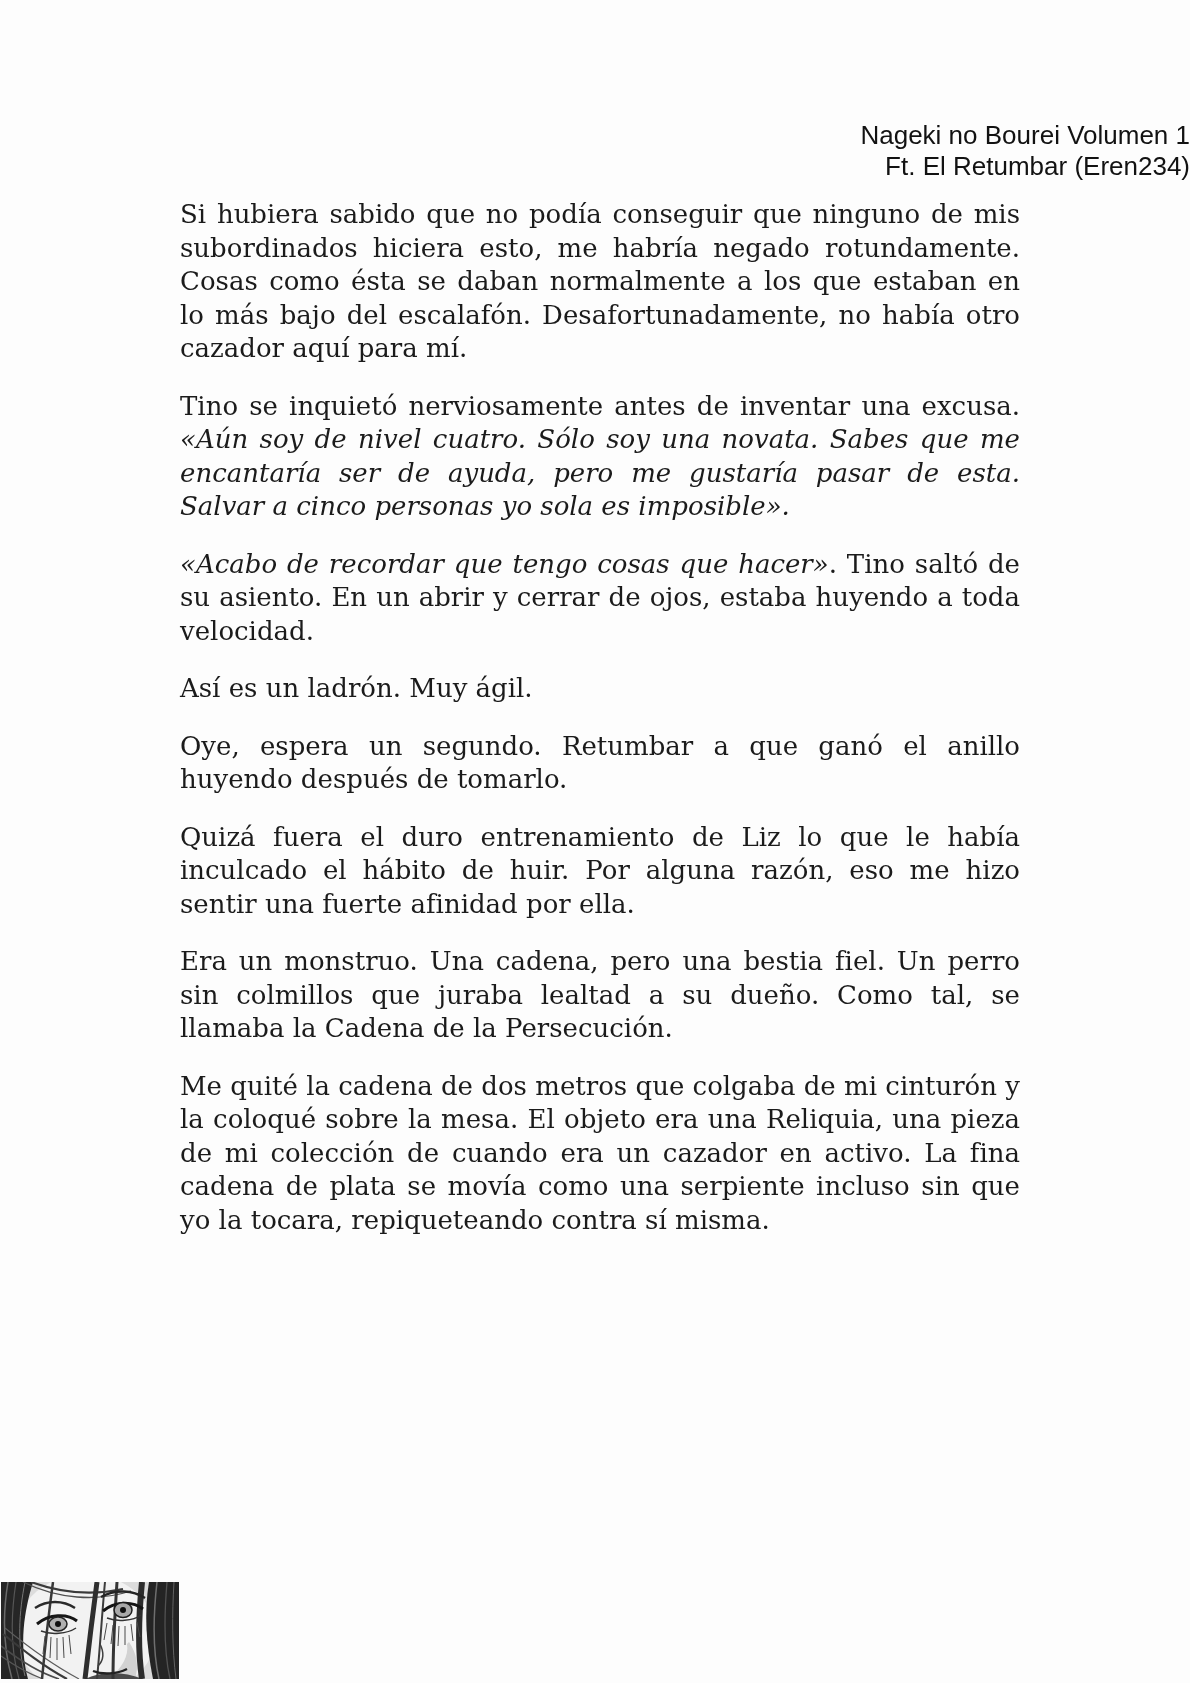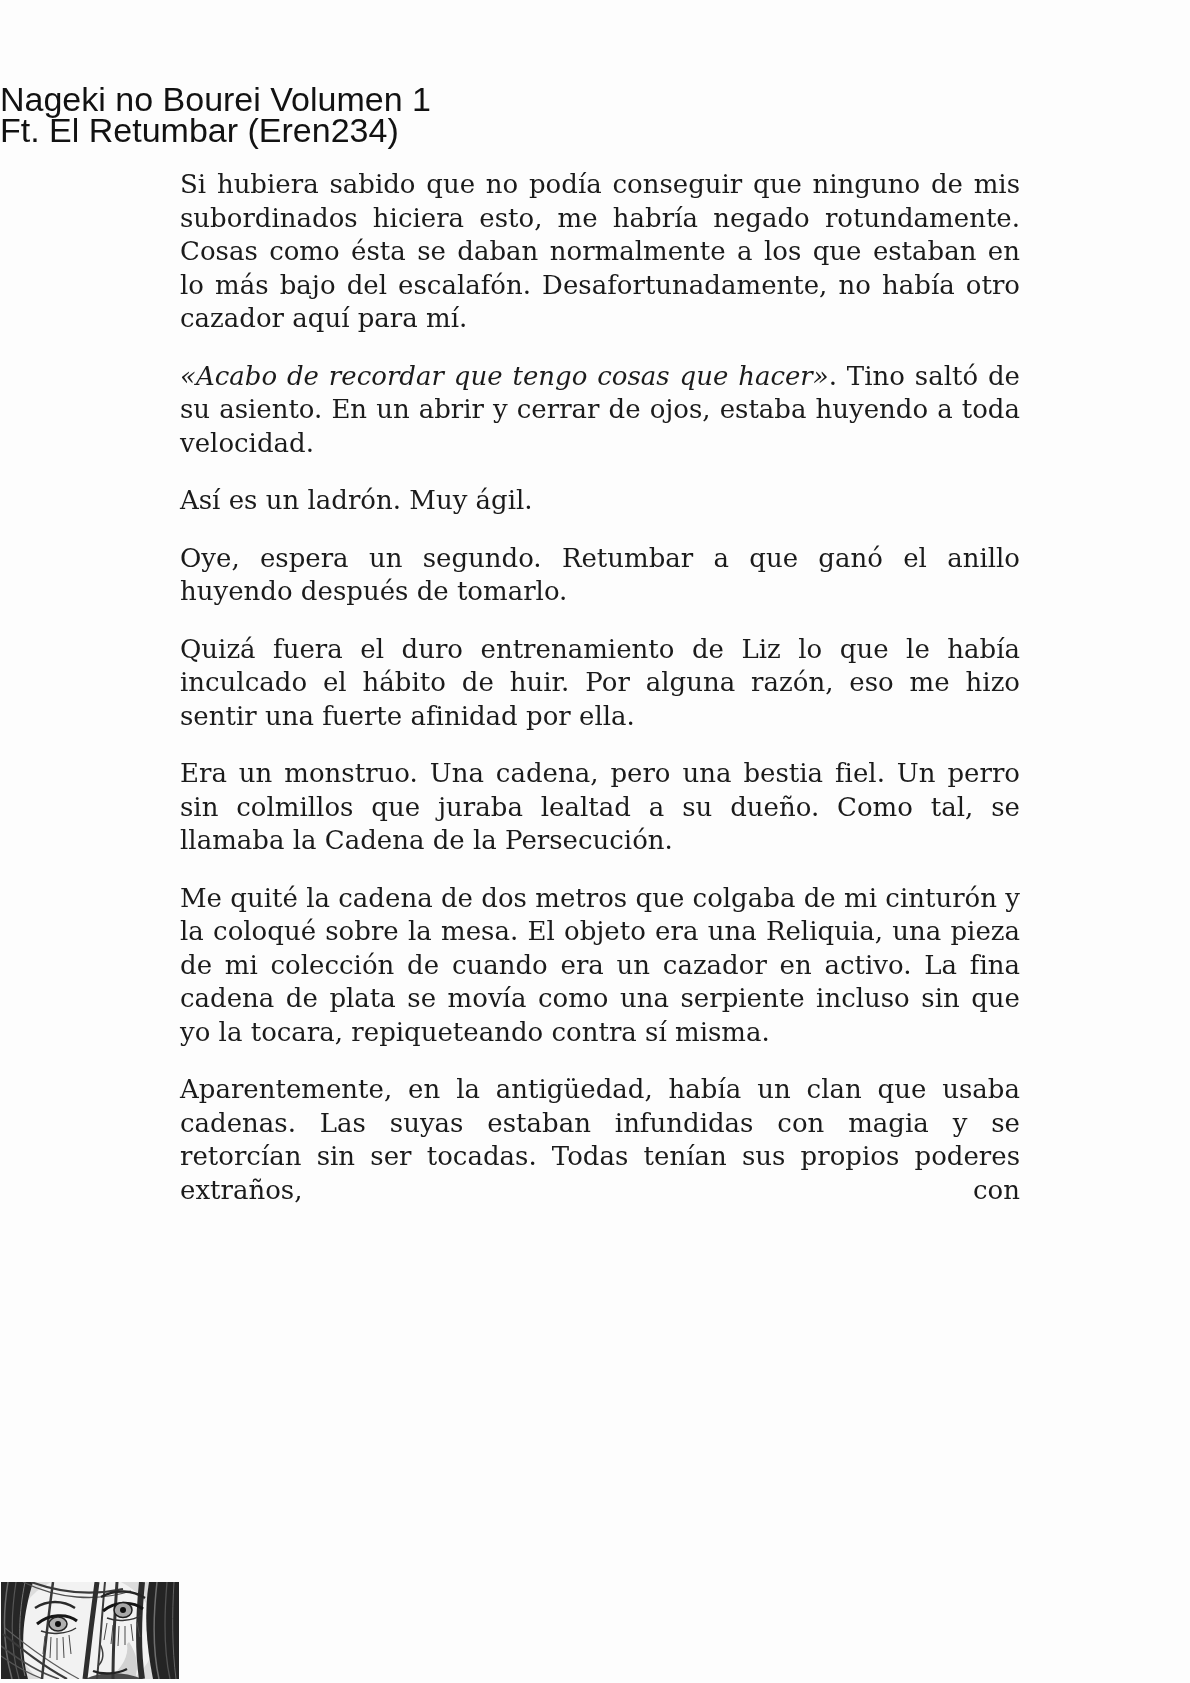--- a/index.html
+++ b/index.html
@@ -8,30 +8,30 @@
   .page {
     position: relative;
     width: 1190px;
     height: 1683px;
     background: #fdfdfd;
     overflow: hidden;
     color: #1b1b1b;
   }
 
   .header {
-    padding-top: 84px;
-    text-align: left;
+    padding-top: 120px;
+    text-align: right;
     font-family: "Liberation Sans", "DejaVu Sans", sans-serif;
-    font-size: 34px;
+    font-size: 26px;
     line-height: 31px;
     color: #121212;
   }
 
   .content {
-    margin: 22px 170px 0 180px;
+    margin: 16px 170px 0 180px;
     font-family: "DejaVu Serif", "Liberation Serif", serif;
     font-size: 26px;
     line-height: 33.5px;
     text-align: justify;
     color: #1b1b1b;
   }
   .content p { margin: 0 0 24px 0; }
   .content p.cutoff { text-align-last: justify; }
   .seg.italic { font-style: italic; }
 
@@ -50,27 +50,27 @@
 
 <div class="page">
 
   <header class="header">
     <div class="title">Nageki no Bourei Volumen 1</div>
     <div class="subtitle">Ft. El Retumbar (Eren234)</div>
   </header>
 
   <main class="content">
       <p class="para"><span class="seg">Si hubiera sabido que no podía conseguir que ninguno de mis subordinados hiciera esto, me habría negado rotundamente. Cosas como ésta se daban normalmente a los que estaban en lo más bajo del escalafón. Desafortunadamente, no había otro cazador aquí para mí.</span></p>
+      <p class="para"><span class="seg">Tino se inquietó nerviosamente antes de inventar una excusa. </span><span class="seg italic">«Aún soy de nivel cuatro. Sólo soy una novata. Sabes que me encantaría ser de ayuda, pero me gustaría pasar de esta. Salvar a cinco personas yo sola es imposible».</span></p>
       <p class="para"><span class="seg italic">«Acabo de recordar que tengo cosas que hacer»</span><span class="seg">. Tino saltó de su asiento. En un abrir y cerrar de ojos, estaba huyendo a toda velocidad.</span></p>
       <p class="para"><span class="seg">Así es un ladrón. Muy ágil.</span></p>
       <p class="para"><span class="seg">Oye, espera un segundo. Retumbar a que ganó el anillo huyendo después de tomarlo.</span></p>
       <p class="para"><span class="seg">Quizá fuera el duro entrenamiento de Liz lo que le había inculcado el hábito de huir. Por alguna razón, eso me hizo sentir una fuerte afinidad por ella.</span></p>
       <p class="para"><span class="seg">Era un monstruo. Una cadena, pero una bestia fiel. Un perro sin colmillos que juraba lealtad a su dueño. Como tal, se llamaba la Cadena de la Persecución.</span></p>
       <p class="para"><span class="seg">Me quité la cadena de dos metros que colgaba de mi cinturón y la coloqué sobre la mesa. El objeto era una Reliquia, una pieza de mi colección de cuando era un cazador en activo. La fina cadena de plata se movía como una serpiente incluso sin que yo la tocara, repiqueteando contra sí misma.</span></p>
-      <p class="para cutoff"><span class="seg">Aparentemente, en la antigüedad, había un clan que usaba cadenas. Las suyas estaban infundidas con magia y se retorcían sin ser tocadas. Todas tenían sus propios poderes extraños, con</span></p>
     </main>
 
   <figure class="figure">
     <svg viewBox="0 0 178 97" preserveAspectRatio="none" xmlns="http://www.w3.org/2000/svg">
 
       <rect width="178" height="97" fill="#dcdcdc"></rect>
       <ellipse cx="85" cy="52" rx="70" ry="60" fill="#f2f2f2"></ellipse>
 
       <path d="M128 60 C136 72 138 84 134 97 L108 97 C121 86 128 74 126 62 Z" fill="#d2d2d2"></path>
       <path d="M84 97 C100 89 122 89 142 97 Z" fill="#4a4a4a"></path>

